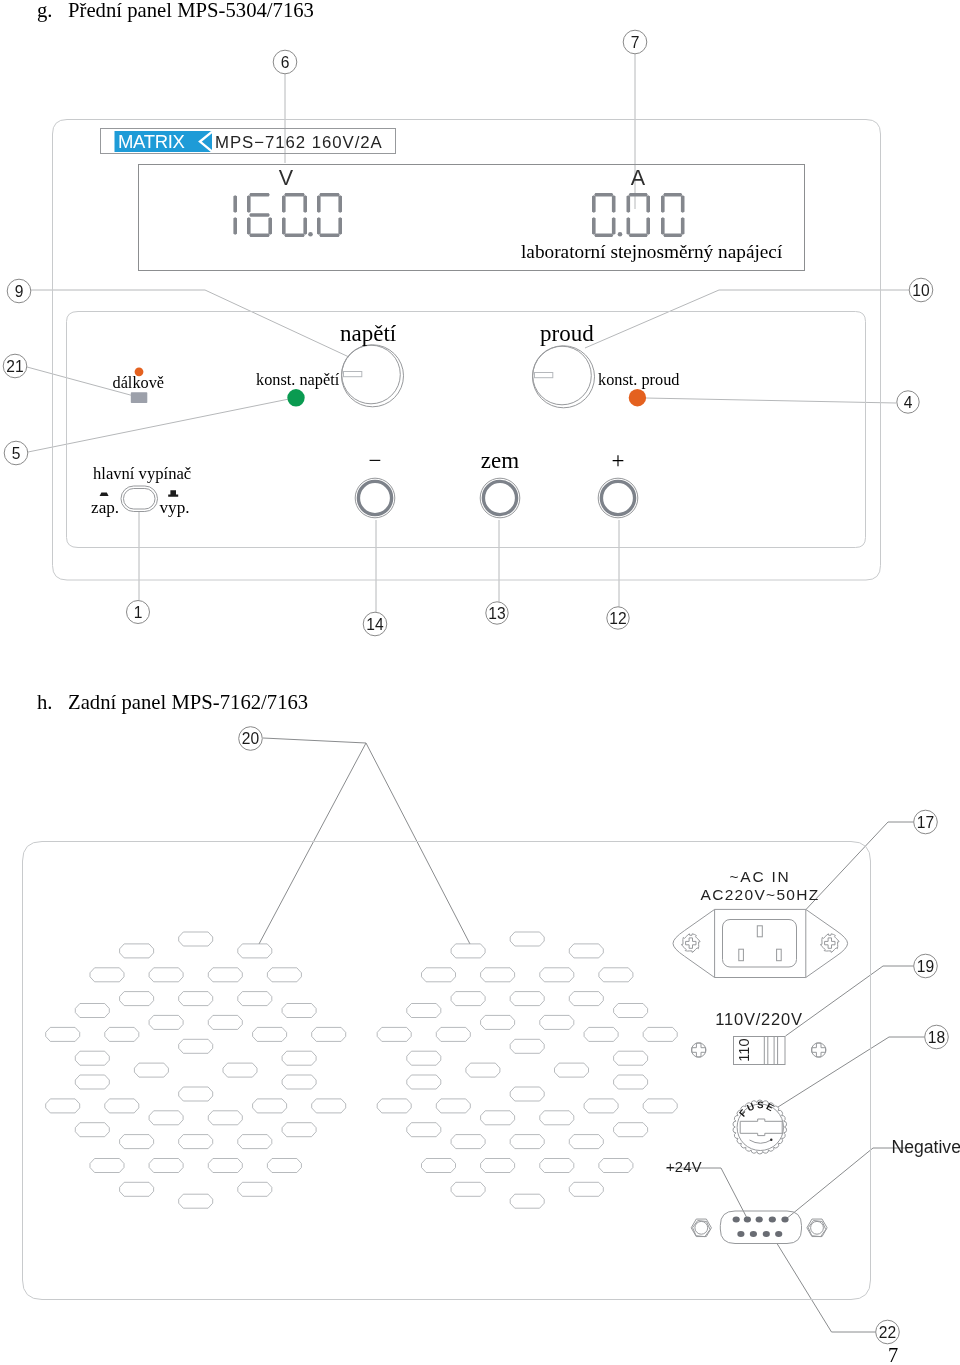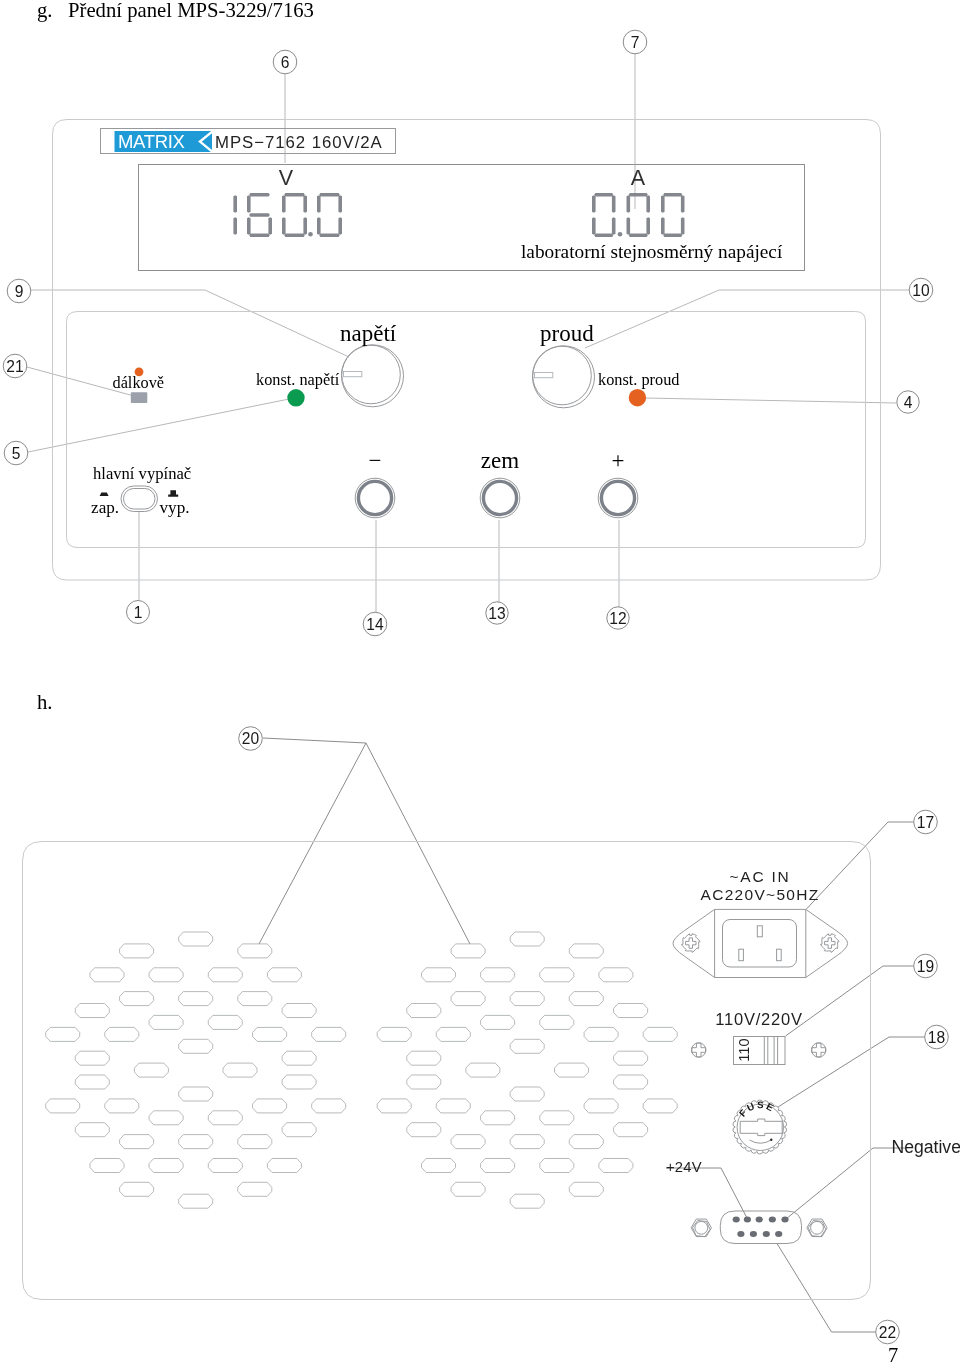--- a/index.html
+++ b/index.html
@@ -20,22 +20,23 @@
 .vent{fill:none;stroke:#aaadb1;stroke-width:0.85;}
 .sf{font-family:"Liberation Serif",serif;fill:#000000;}
 .ss{font-family:"Liberation Sans",sans-serif;fill:#1f1f1f;}
 .hd{position:absolute;font-family:"Liberation Serif",serif;font-size:20.7px;color:#000;white-space:nowrap;}
 </style>
 </head>
 <body>
 
 <div class="stage">
 <div class="hd" style="left:37px;top:-1.5px">g.</div>
-<div class="hd" style="left:68px;top:-1.5px">Přední panel MPS-3229/7163</div>
+<div class="hd" style="left:68px;top:-1.5px">Přední panel MPS-5304/7163</div>
 <div class="hd" style="left:37px;top:690.5px">h.</div>
+<div class="hd" style="left:68px;top:690.5px">Zadní panel MPS-7162/7163</div>
 <svg class="layer" viewBox="0 0 960 1365" xmlns="http://www.w3.org/2000/svg">
 <g>
 <g>
 <path class="lead" d="M285 74 V163"></path>
 <path class="lead" d="M635 54 V209"></path>
 <path class="lead" d="M31 290 H205 L349 357"></path>
 <path class="lead" d="M909 290 H719 L585 348"></path>
 <path class="lead" d="M27 367 L134 396"></path>
 <path class="lead" d="M896 403 L645 398"></path>
 <path class="lead" d="M28 452 L289 399"></path>

